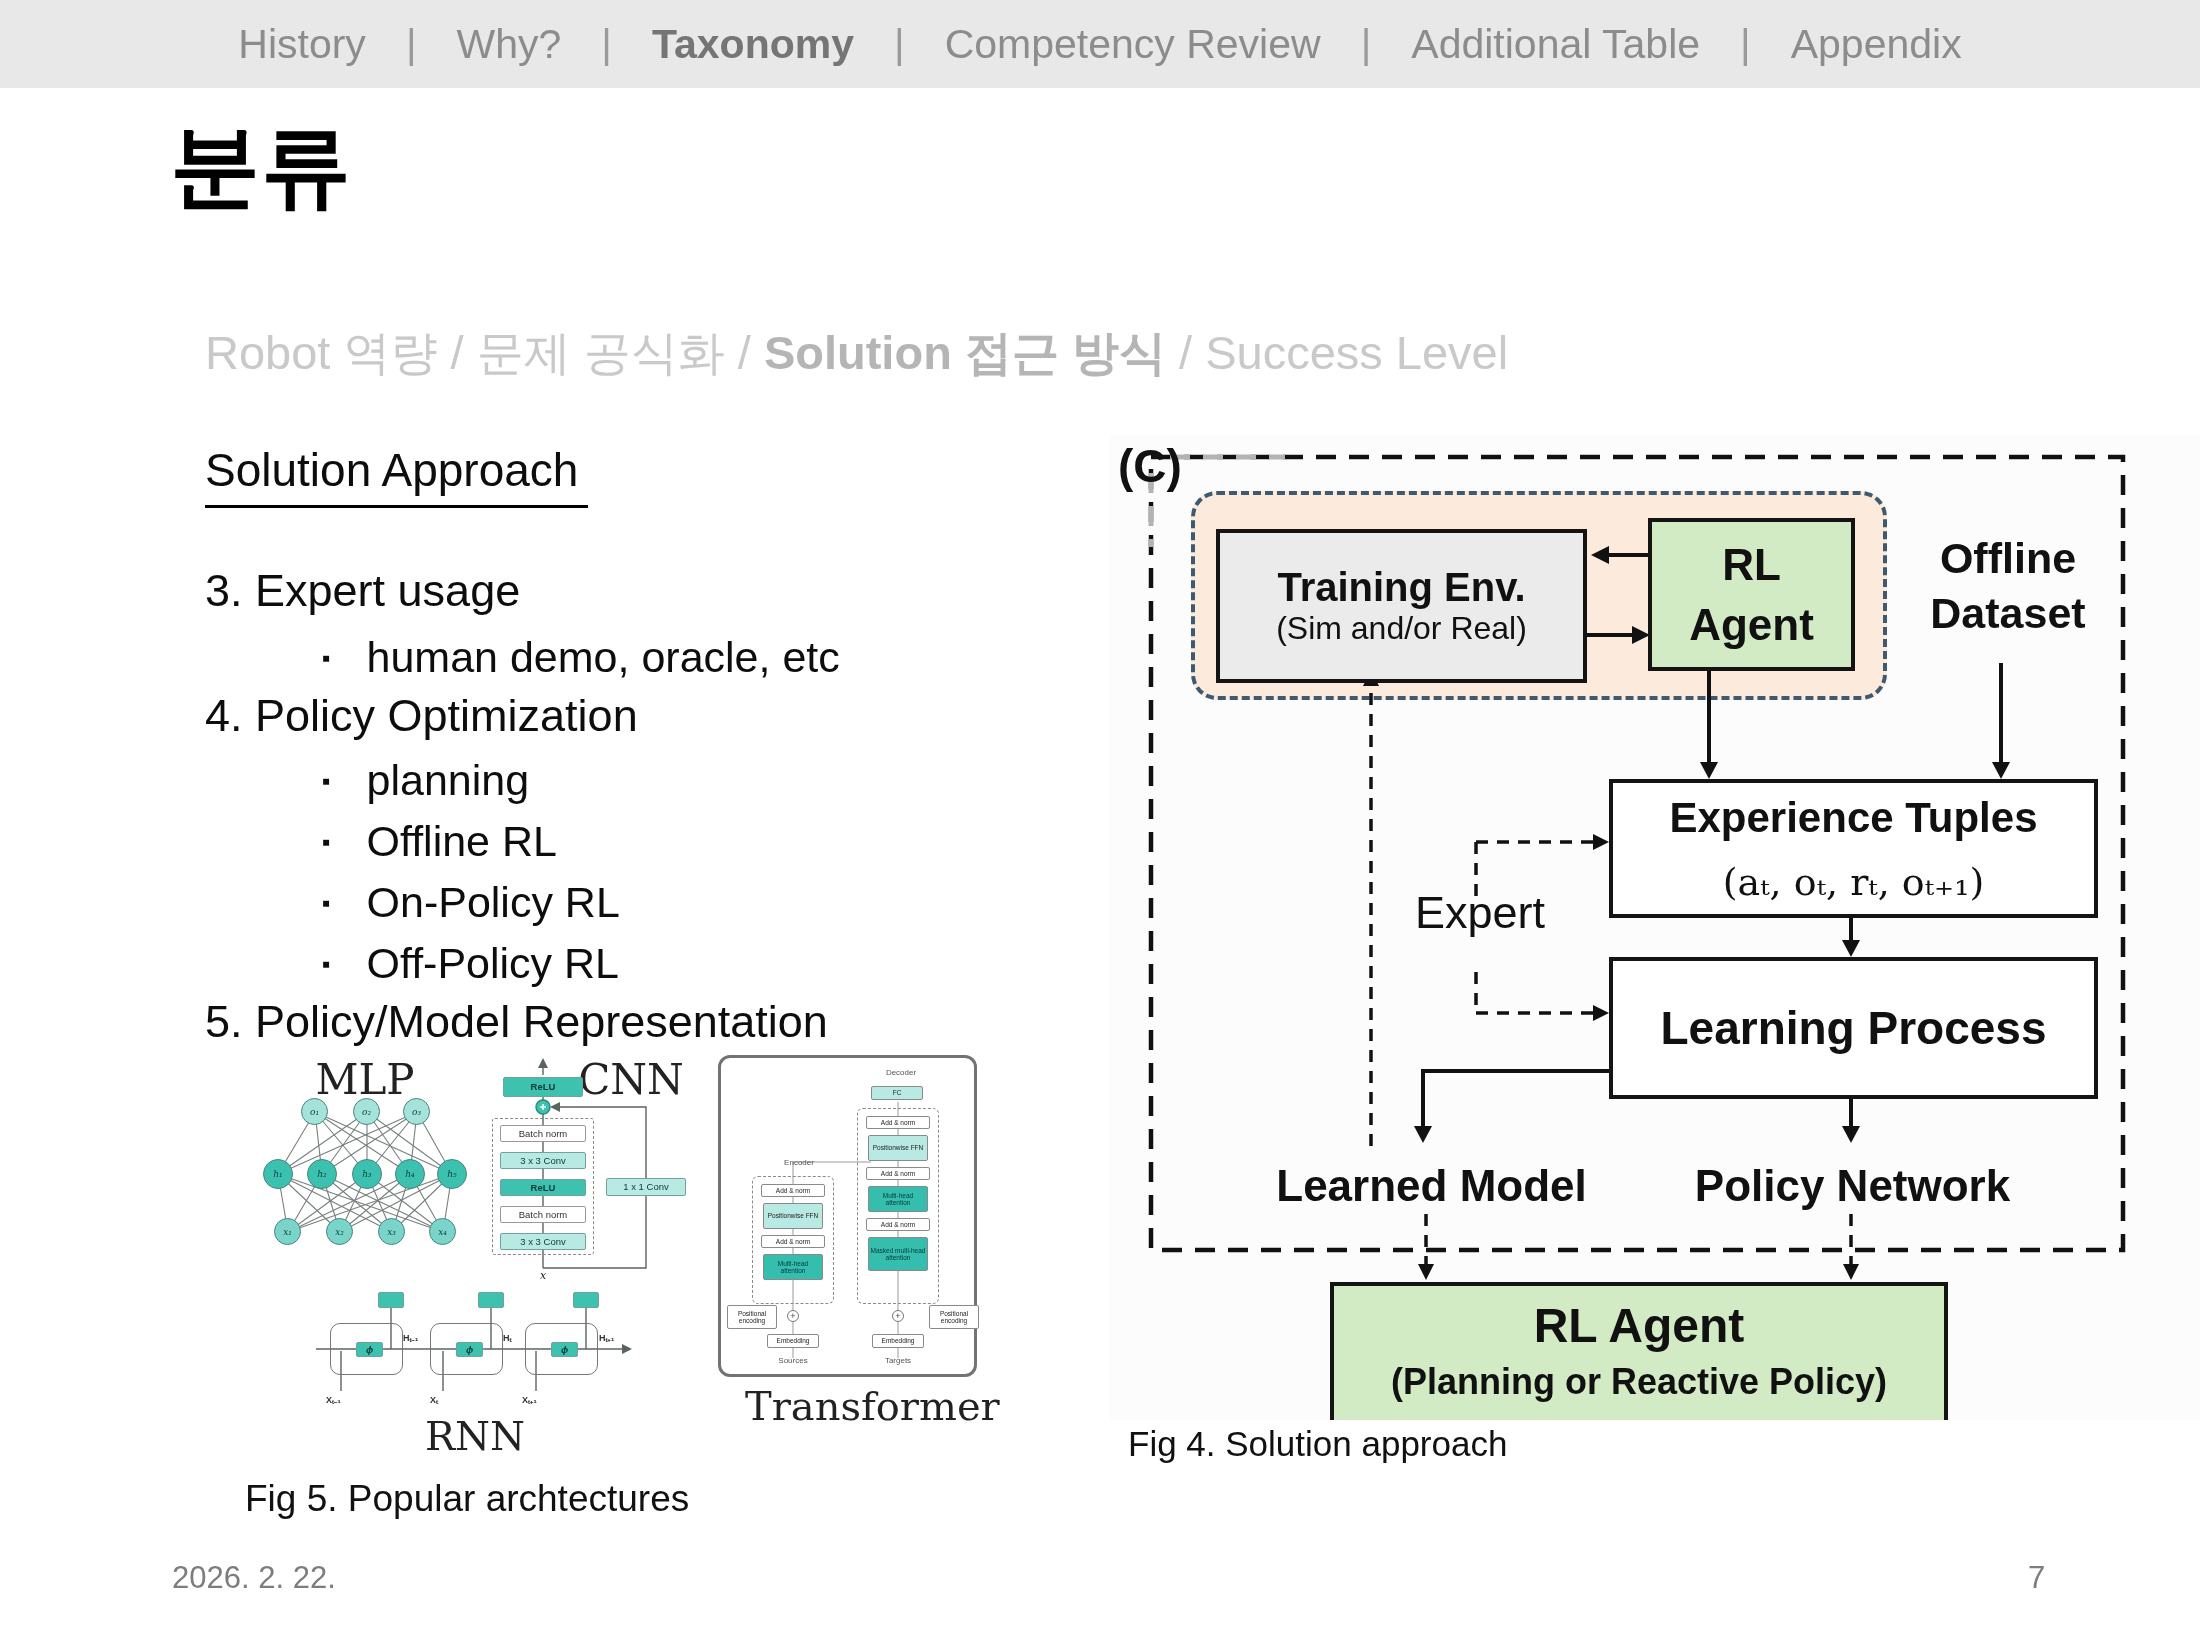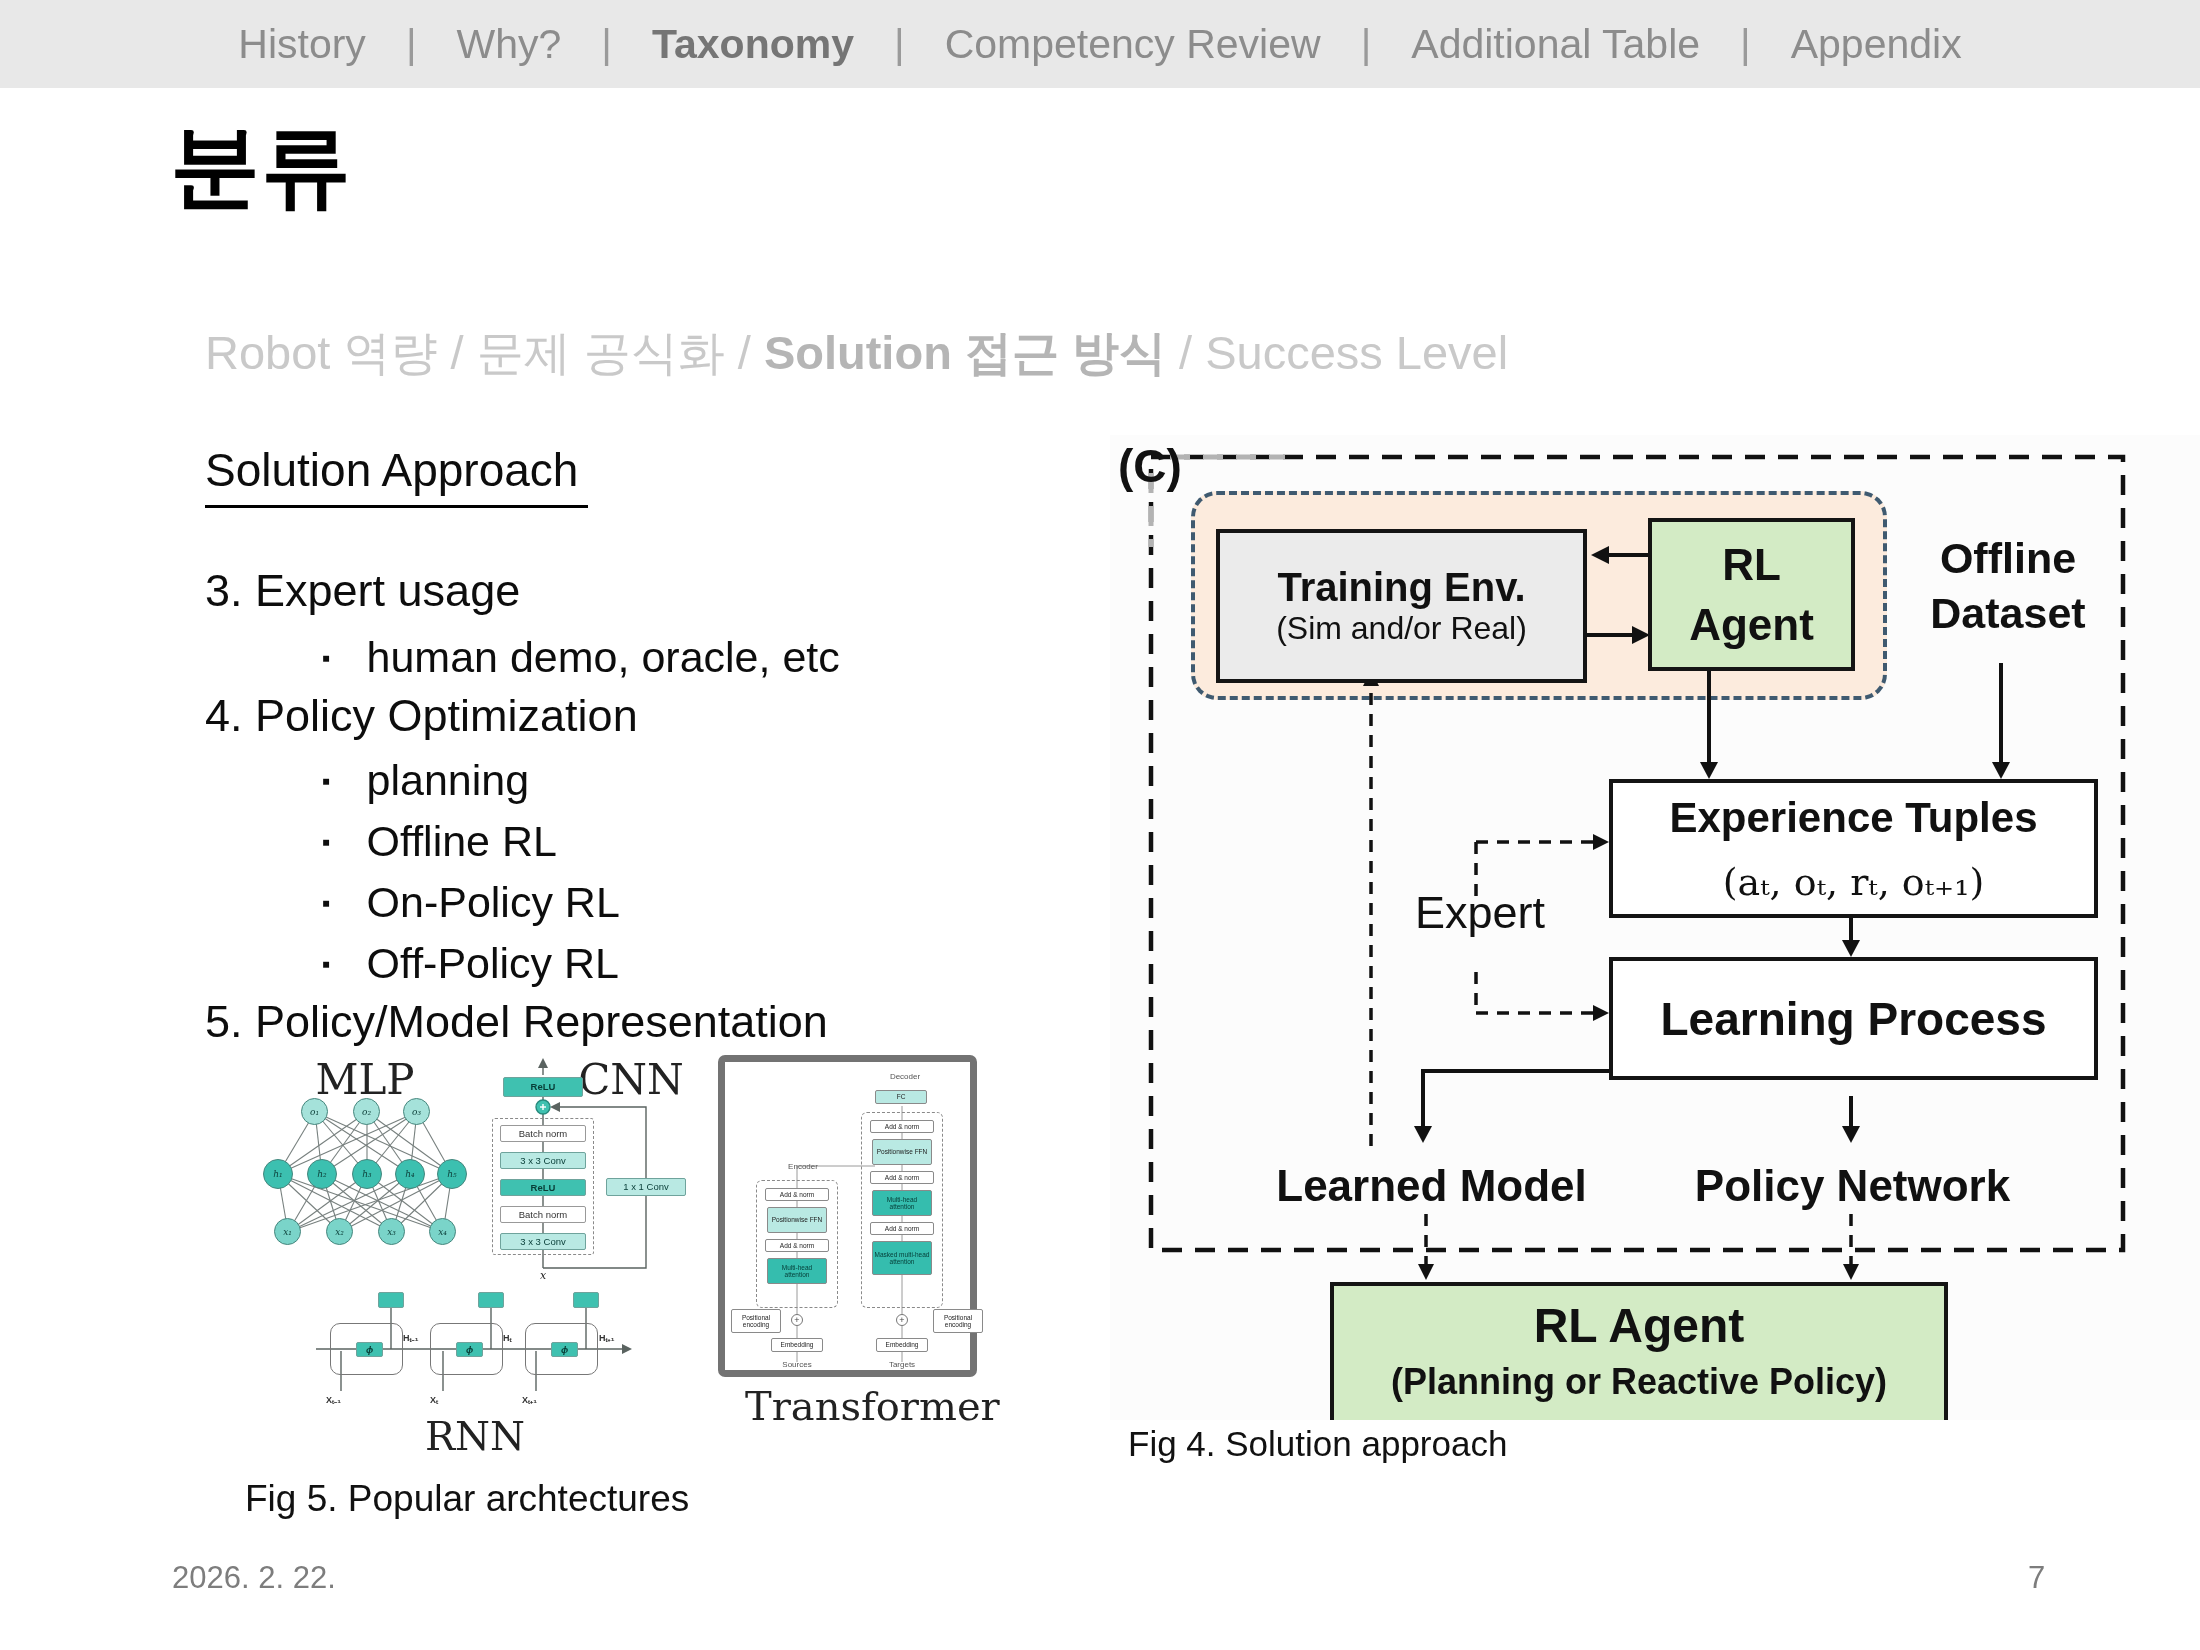--- a/index.html
+++ b/index.html
@@ -31,21 +31,21 @@
   .serif-label{position:absolute;font-family:"DejaVu Serif",serif;color:#222;text-align:center}
   .mlp-node{position:absolute;border-radius:50%;border:1.5px solid #46867d;display:flex;align-items:center;justify-content:center;
     font-family:"DejaVu Serif",serif;font-style:italic;font-size:9px;color:#0c3f39}
   .n-light{background:#a5e2da}.n-mid{background:#7ad4c9}.n-dark{background:#3cc0b0}
   .cbox{position:absolute;display:flex;align-items:center;justify-content:center;text-align:center;
     border:1.5px solid #6fa39c;font-size:9.5px;color:#083d37;border-radius:2px;line-height:1}
   .c-teal{background:var(--teal);font-weight:700}.c-light{background:var(--teal-light)}.c-white{background:#fff;border-color:#999;color:#333}
   .dashbox{position:absolute;border:1.5px dashed #8a8a8a;border-radius:3px}
   .rnn-cell{position:absolute;border:1.5px solid #777;border-radius:10px}
   .tiny-label{position:absolute;font-size:9px;font-weight:700;color:#333;white-space:nowrap}
-  .tbox-wrap{position:absolute;left:468px;top:0;width:259px;height:322px;background:#fff;border:7px solid #737373;border-radius:7px}
+  .tbox-wrap{position:absolute;left:468px;top:0;width:259px;height:322px;background:#fff;border:3px solid #737373;border-radius:12px}
   .tbox{position:absolute;border:1px solid #8a8a8a;background:#fff;font-size:6.5px;line-height:1.1;color:#222;
     display:flex;align-items:center;justify-content:center;text-align:center;border-radius:2px;padding:1px}
   .t-teal{background:#35bdae;color:#053c36}.t-light{background:var(--teal-light)}
   .t-label{position:absolute;font-size:8px;color:#555;text-align:center;white-space:nowrap}
   .t-circle{position:absolute;width:12px;height:12px;border:1px solid #777;border-radius:50%;background:#fff;
     font-size:9px;line-height:10px;text-align:center;color:#444}
   .fig-caption{position:absolute;font-size:36px;color:#111;white-space:nowrap}
   
   .fig4{position:absolute;left:1110px;top:435px;width:1090px;height:985px;background:#fcfcfc}
   .panel-label{position:absolute;left:8px;top:4px;font-size:46px;font-weight:700;color:#111}
@@ -53,21 +53,21 @@
     border:4px dashed var(--peach-bd);border-radius:26px}
   .f4box{position:absolute;border:4px solid var(--ink);display:flex;flex-direction:column;align-items:center;justify-content:center;text-align:center}
   .f4-train{left:106px;top:94px;width:371px;height:154px;background:var(--graybox);}
   .f4-train .l1{font-size:40px;font-weight:700;color:#111}
   .f4-train .l2{font-size:32px;color:#111}
   .f4-rl{left:538px;top:83px;width:207px;height:153px;background:var(--green);font-size:44px;font-weight:700;color:#111;line-height:1.35}
   .f4-offline{position:absolute;left:798px;top:96px;width:200px;text-align:center;font-size:43px;font-weight:700;color:#111;line-height:1.28}
   .f4-exp{left:499px;top:344px;width:489px;height:139px;background:#fff;gap:18px}
   .f4-exp .l1{font-size:42px;font-weight:700;color:#111}
   .f4-exp .l2{font-family:"DejaVu Serif",serif;font-size:38px;color:#111}
-  .f4-learn{left:499px;top:522px;width:489px;height:123px;background:#fff;font-size:46px;font-weight:700;color:#111}
+  .f4-learn{left:499px;top:522px;width:489px;height:142px;background:#fff;font-size:46px;font-weight:700;color:#111}
   .f4-expert{position:absolute;left:295px;top:452px;width:150px;text-align:center;font-size:45px;font-weight:500;color:#111}
   .f4-text{position:absolute;font-size:44px;font-weight:700;color:#111;text-align:center;white-space:nowrap}
   .f4-green{left:220px;top:847px;width:618px;height:138px;background:var(--green);border-bottom:none;justify-content:flex-start;padding-top:12px;gap:8px}
   .f4-green .l1{font-size:48px;font-weight:700;color:#111}
   .f4-green .l2{font-size:36px;font-weight:700;color:#111}
   
   .footer-date{position:absolute;left:172px;top:1560px;font-size:31px;color:#7d7d7d}
   .footer-page{position:absolute;left:2028px;top:1560px;font-size:31px;color:#7d7d7d}
 </style>
 </head>

